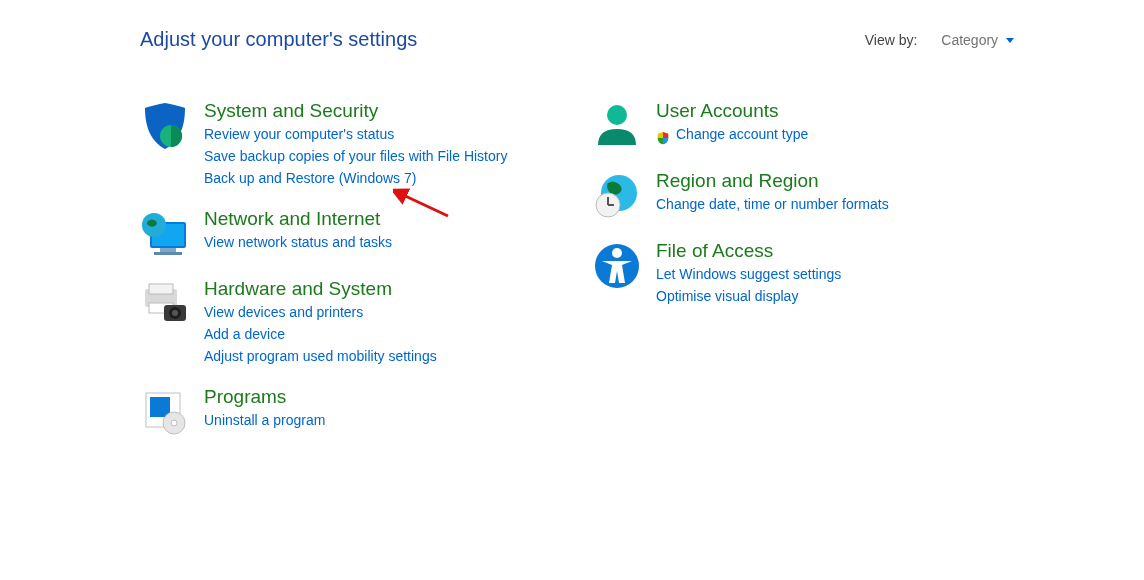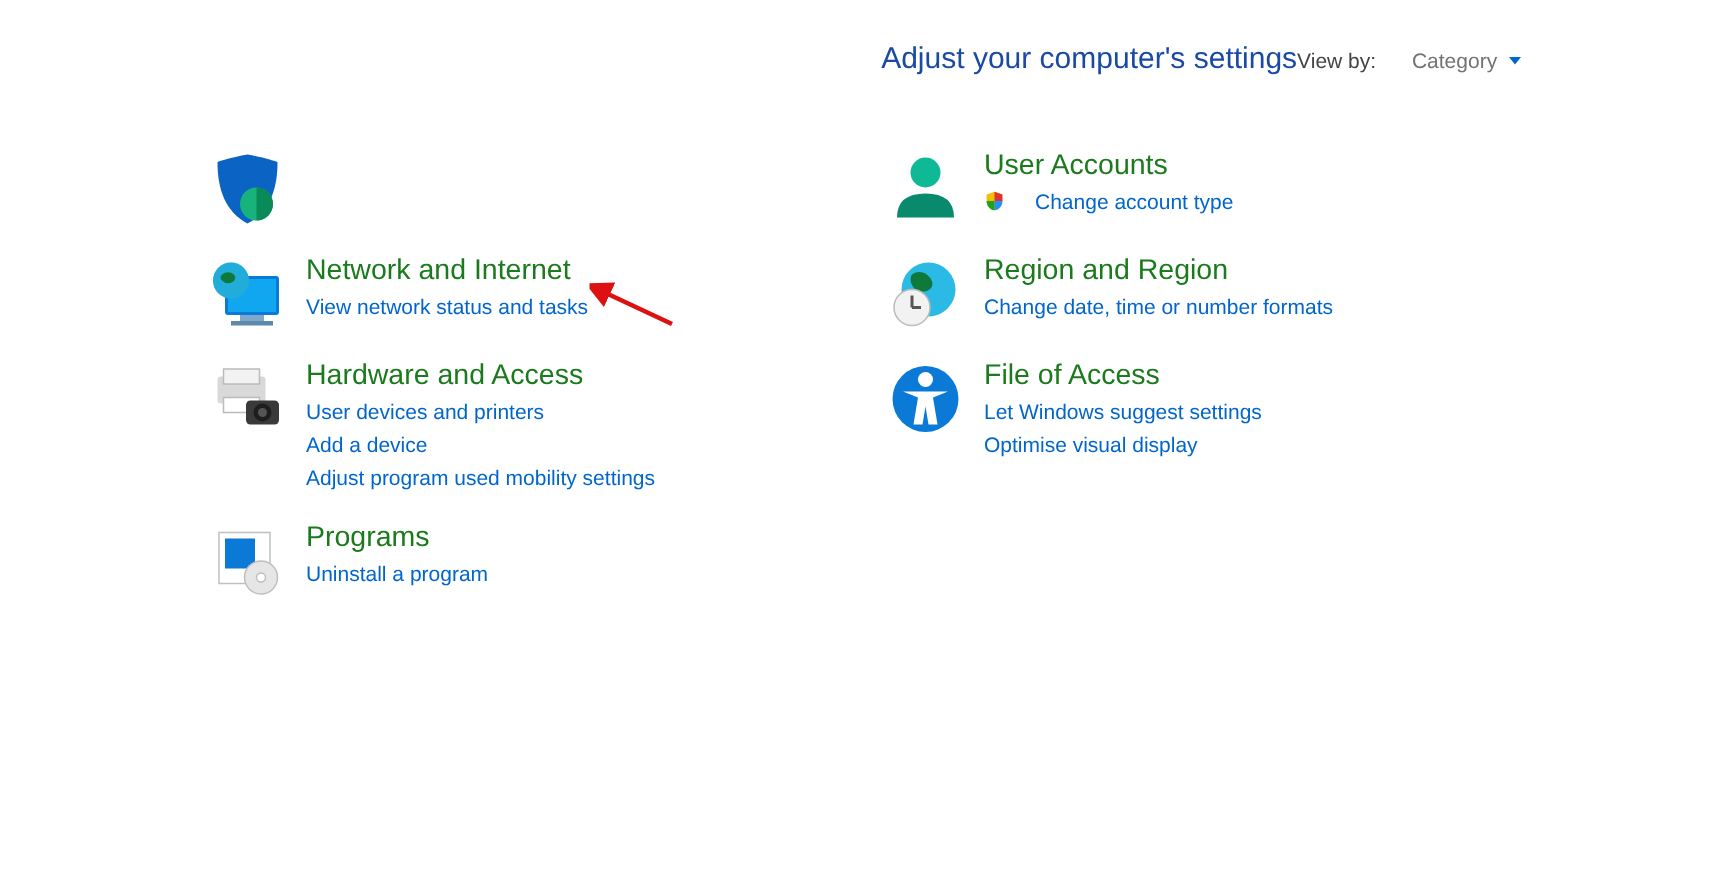--- a/index.html
+++ b/index.html
@@ -1,31 +1,31 @@
 <!DOCTYPE html>
 <html><head>
 <meta charset="utf-8">
 <style>
   html,body{margin:0;padding:0;font-family:"Segoe UI",Arial,sans-serif;background:#fff;color:#333;width:1144px;height:580px;overflow:hidden}
   .wrap{padding:28px 130px 0 140px}
-  .header{display:flex;justify-content:flex-end;align-items:center;margin-bottom:48px}
+  .header{display:flex;justify-content:space-between;align-items:center;margin-bottom:48px}
   .title{color:#1a4aa3;font-size:20px;font-weight:400}
   .viewby{font-size:14px;color:#444}
   .viewby .sel{color:#737373;margin-left:20px;cursor:pointer}
   .viewby .caret{display:inline-block;margin-left:4px;width:0;height:0;border-left:4px solid transparent;border-right:4px solid transparent;border-top:5px solid #0066cc;vertical-align:middle}
   .cols{display:flex}
   .col{flex:1}
   .col.left{margin-right:30px}
   .cat{display:flex;margin-bottom:18px}
   .iconcell{width:64px;flex:none;display:flex;justify-content:flex-start;align-items:flex-start;padding-top:2px}
   .iconcell svg{width:50px;height:50px}
   .textcell{flex:1}
   .catname{color:#1b7a1b;font-size:19px;line-height:24px;font-weight:400;cursor:pointer}
   .link{color:#0066cc;font-size:14px;line-height:22px;cursor:pointer;display:block}
-  .shieldrow{display:flex;align-items:center;gap:20px}
+  .shieldrow{display:flex;align-items:flex-end;gap:6px}
   .shieldrow svg{width:14px;height:14px;flex:none}
   .arrow{position:absolute;left:393px;top:184px;pointer-events:none}
 </style>
 </head>
 <body>
 
 <div class="wrap">
   <div class="header">
     <div class="title">Adjust your computer's settings</div>
     <div class="viewby">
@@ -41,20 +41,26 @@
 
     <div class="col left">
 
       <div class="cat">
         <div class="iconcell">
           <svg viewBox="0 0 50 50">
               <path fill="#0b63c4" d="M25 2 C14 4 8 6 5 7 C5 25 10 40 25 48 C40 40 45 25 45 7 C42 6 36 4 25 2 Z"></path>
               <circle cx="31" cy="35" r="11" fill="#18b37a"></circle>
               <path fill="#0a8a58" d="M31 24 A11 11 0 0 1 31 46 Z"></path>
             </svg>
+        </div>
+        <div class="textcell">
+          <div class="catname">System and Security</div>
+          <span class="link">Review your computer's status</span>
+          <span class="link">Save backup copies of your files with File History</span>
+          <span class="link">Back up and Restore (Windows 7)</span>
         </div>
       </div>
 
       <div class="cat">
         <div class="iconcell">
           <svg viewBox="0 0 50 50">
             <rect x="10" y="13" width="36" height="26" rx="2" fill="#0a7ad6"></rect>
             <rect x="12" y="15" width="32" height="22" fill="#11a7f0"></rect>
             <rect x="20" y="39" width="16" height="4" fill="#7fa7c9"></rect>
             <rect x="14" y="43" width="28" height="3" fill="#5b8aab"></rect>
@@ -74,22 +80,22 @@
           <svg viewBox="0 0 50 50">
             <rect x="5" y="10" width="32" height="18" rx="2" fill="#d9d9d9"></rect>
             <rect x="9" y="5" width="24" height="10" fill="#f2f2f2" stroke="#bbb"></rect>
             <rect x="9" y="24" width="24" height="10" fill="#fff" stroke="#bbb"></rect>
             <rect x="24" y="26" width="22" height="16" rx="3" fill="#3a3a3a"></rect>
             <circle cx="35" cy="34" r="6" fill="#1e1e1e"></circle>
               <circle cx="35" cy="34" r="3" fill="#555"></circle>
           </svg>
         </div>
         <div class="textcell">
-          <div class="catname">Hardware and Access</div>
-          <span class="link">User devices and printers</span>
+          <div class="catname">Hardware and System</div>
+          <span class="link">View devices and printers</span>
           <span class="link">Add a device</span>
           <span class="link">Adjust program used mobility settings</span>
         </div>
       </div>
 
       <div class="cat">
         <div class="iconcell">
           <svg viewBox="0 0 50 50">
             <rect x="6" y="6" width="34" height="34" fill="#fff" stroke="#c0c0c0"></rect>
             <rect x="10" y="10" width="20" height="20" fill="#0a7ad6"></rect>

